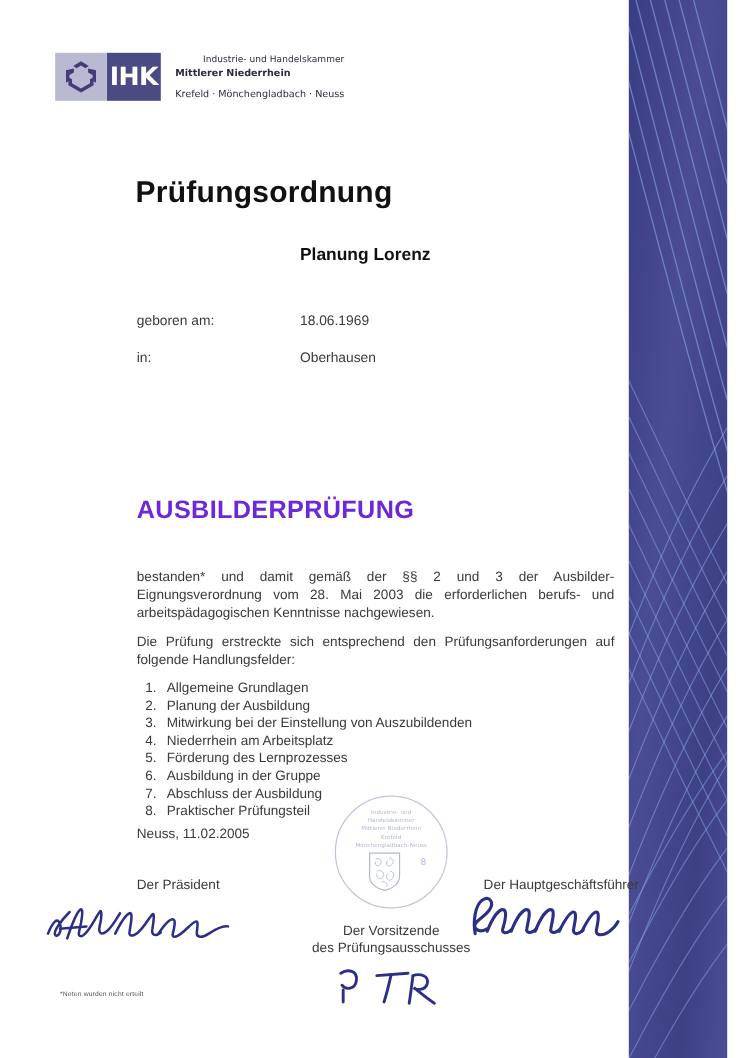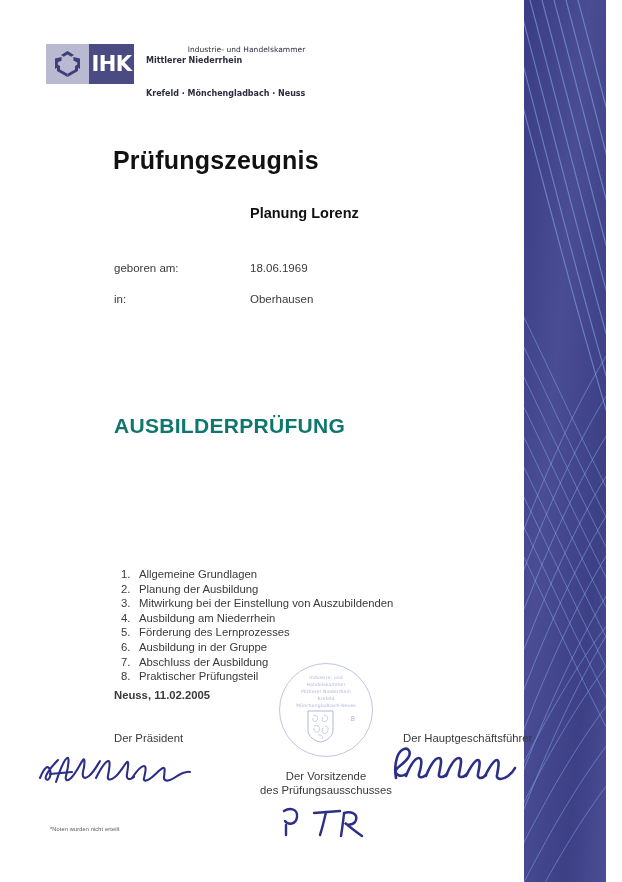--- a/index.html
+++ b/index.html
@@ -71,21 +71,21 @@
     font-family: "DejaVu Sans", sans-serif;
   }
   .logo-text {
     margin-left: 12px;
     padding-top: 1px;
     color: #2c2c3e;
     font-family: "DejaVu Sans", sans-serif;
   }
   .logo-line1 { font-size: 7.5px; letter-spacing: 0.05px; line-height: 10px; text-align: right; }
   .logo-line2 { font-size: 8px; font-weight: bold; line-height: 11px; }
-  .logo-line3 { font-size: 8px; font-weight: bold; line-height: 11px; margin-top: 22px; }
+  .logo-line3 { font-size: 8px; font-weight: normal; line-height: 11px; margin-top: 7px; }
 
   
   .doc-title {
     position: absolute;
     left: 113px;
     top: 146px;
     font-size: 25px;
     font-weight: bold;
     color: #111;
     letter-spacing: 0.2px;
@@ -128,21 +128,21 @@
   #para-passed { top: 474px; }
   #para-scope  { top: 528px; }
 
   .main-heading {
     position: absolute;
     left: 114px;
     top: 414px;
     font-size: 21px;
     font-weight: bold;
     letter-spacing: 0.3px;
-    color: #0f766e;
+    color: #6d28d9;
   }
 
   
   .fields-list {
     position: absolute;
     left: 121px;
     top: 567px;
     color: #3a3a3a;
     font-size: 11.3px;
     line-height: 14.6px;
@@ -150,21 +150,20 @@
   .list-row { display: flex; }
   .list-num { width: 18px; }
 
   
   .place-date {
     position: absolute;
     left: 114px;
     top: 689px;
     color: #3a3a3a;
     font-size: 11.3px;
-    font-weight: bold;
   }
 
   
   .sig-label {
     position: absolute;
     color: #3a3a3a;
     font-size: 11.3px;
     line-height: 14px;
   }
   #label-praesident { left: 114px; top: 731px; }
@@ -301,54 +300,56 @@
       </div>
       <div class="logo-right">IHK</div>
     </div>
     <div class="logo-text">
       <div class="logo-line1">Industrie- und Handelskammer</div>
       <div class="logo-line2">Mittlerer Niederrhein</div>
       <div class="logo-line3">Krefeld · Mönchengladbach · Neuss</div>
     </div>
   </div>
 
-  <div class="doc-title">Prüfungszeugnis</div>
+  <div class="doc-title">Prüfungsordnung</div>
   <div class="person-name">Planung Lorenz</div>
 
   <div class="fields">
     <div class="field-row">
       <div class="field-label">geboren am:</div>
       <div class="field-value">18.06.1969</div>
     </div>
     <div class="field-row">
       <div class="field-label">in:</div>
       <div class="field-value">Oberhausen</div>
     </div>
   </div>
 
 
   <div class="main-heading">AUSBILDERPRÜFUNG</div>
 
+  <div id="para-passed" class="body-text">bestanden* und damit gemäß der §§ 2 und 3 der Ausbilder-Eignungsverordnung vom 28. Mai 2003 die erforderlichen berufs- und arbeitspädagogischen Kenntnisse nachgewiesen.</div>
+  <div id="para-scope" class="body-text">Die Prüfung erstreckte sich entsprechend den Prüfungsanforderungen auf folgende Handlungsfelder:</div>
 
   <div class="fields-list">
     <div class="list-row">
       <span class="list-num">1.</span>
       <span>Allgemeine Grundlagen</span>
     </div>
     <div class="list-row">
       <span class="list-num">2.</span>
       <span>Planung der Ausbildung</span>
     </div>
     <div class="list-row">
       <span class="list-num">3.</span>
       <span>Mitwirkung bei der Einstellung von Auszubildenden</span>
     </div>
     <div class="list-row">
       <span class="list-num">4.</span>
-      <span>Ausbildung am Niederrhein</span>
+      <span>Niederrhein am Arbeitsplatz</span>
     </div>
     <div class="list-row">
       <span class="list-num">5.</span>
       <span>Förderung des Lernprozesses</span>
     </div>
     <div class="list-row">
       <span class="list-num">6.</span>
       <span>Ausbildung in der Gruppe</span>
     </div>
     <div class="list-row">

